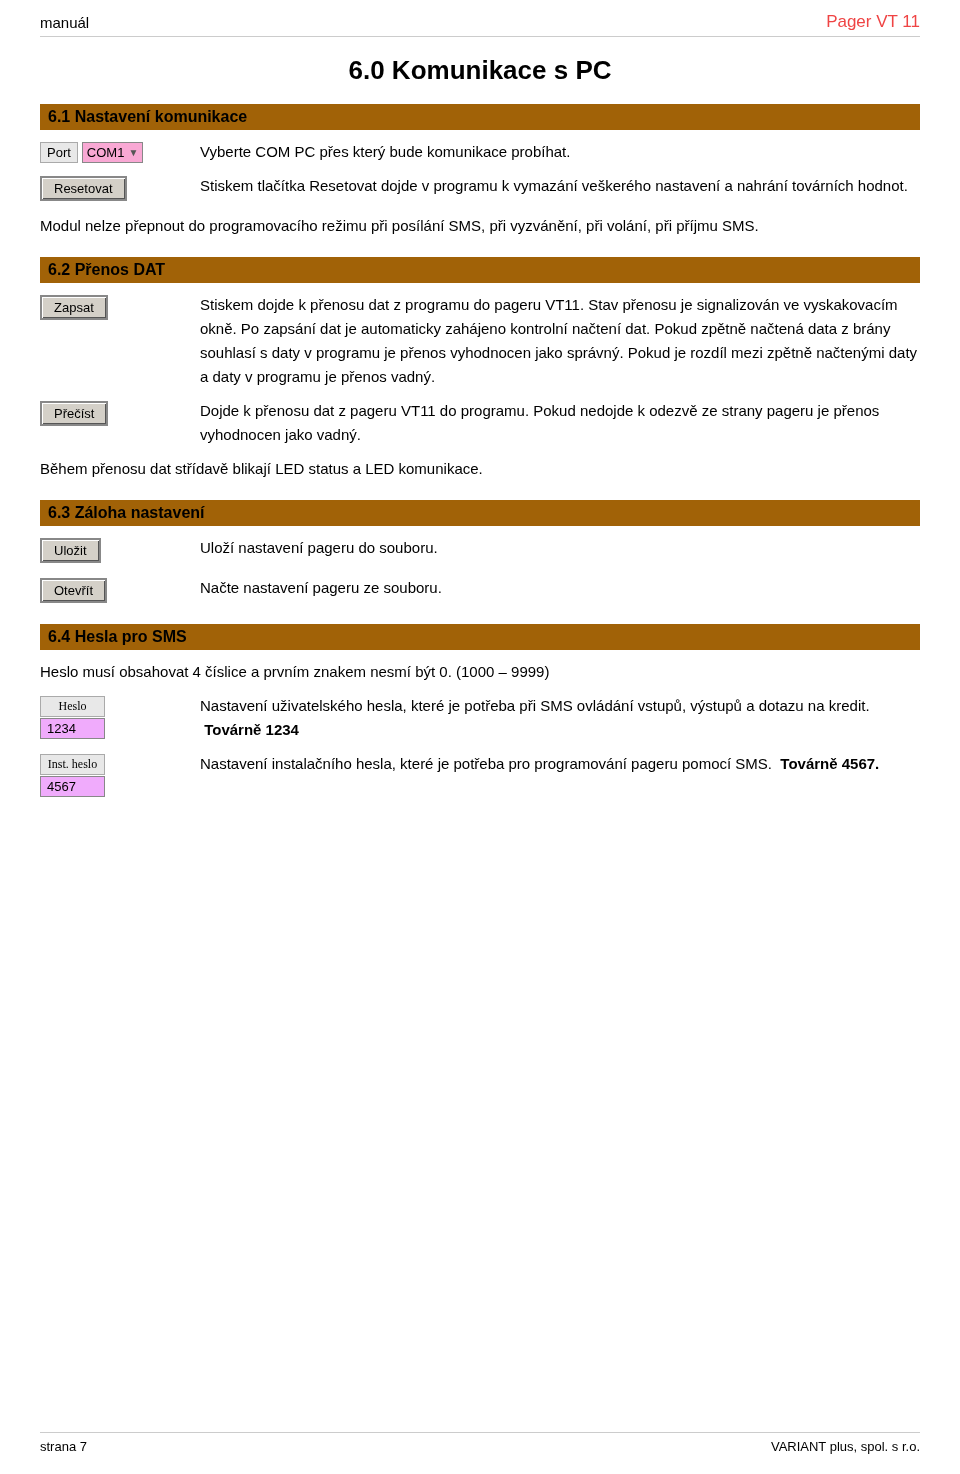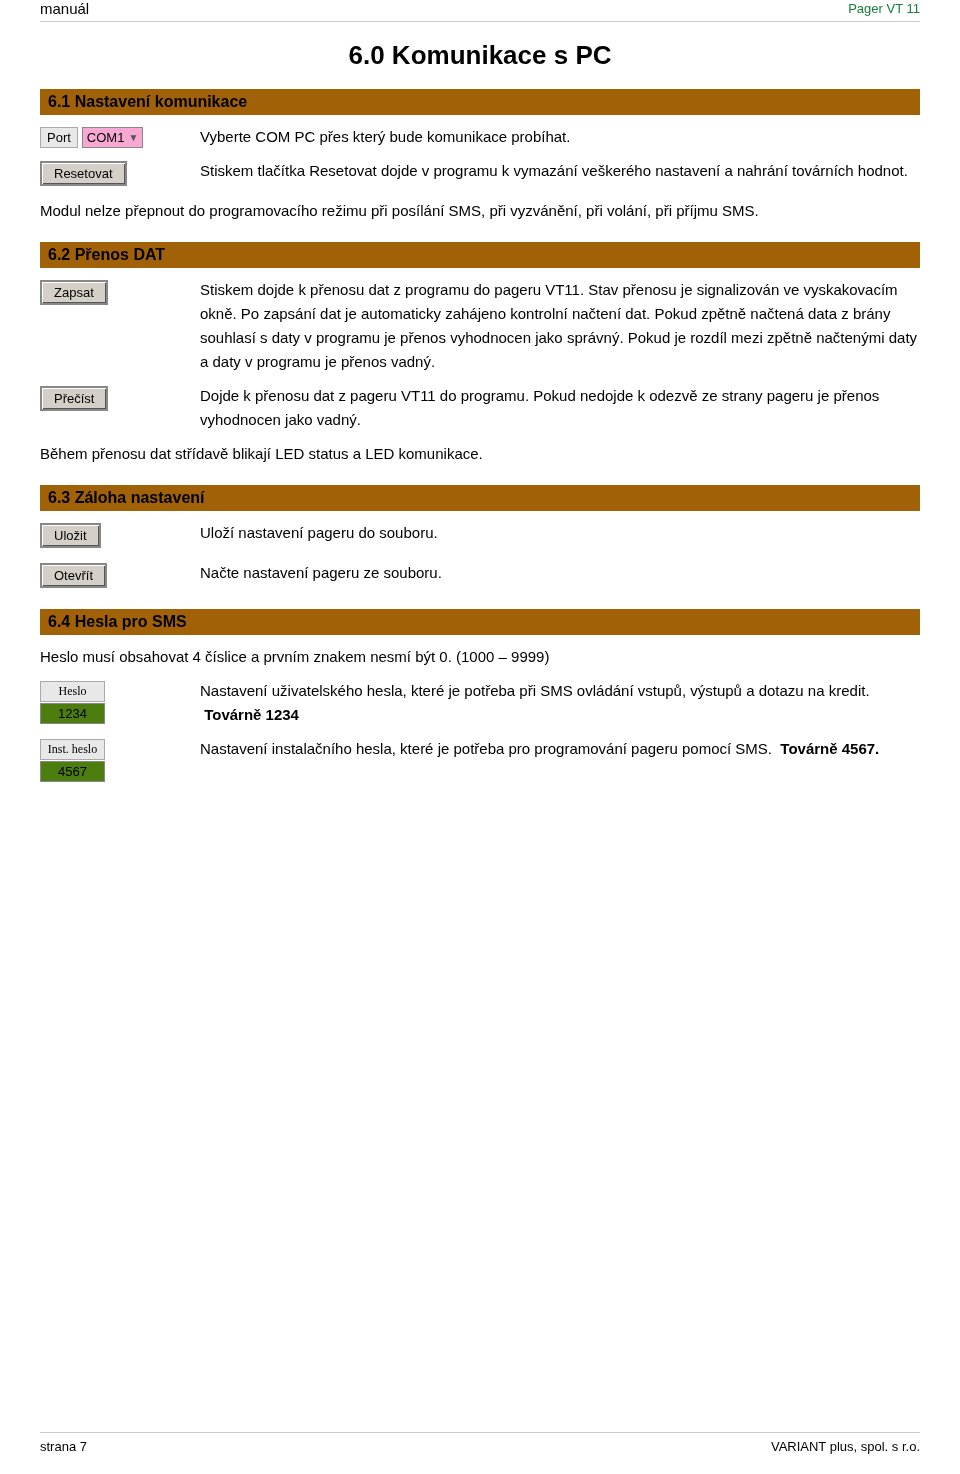--- a/index.html
+++ b/index.html
@@ -10,31 +10,31 @@
       background: #fff;
       width: 960px;
       min-height: 1474px;
       position: relative;
       padding: 0 40px 60px 40px;
     }
     .header-bar {
       display: flex;
       justify-content: space-between;
       align-items: center;
-      padding: 0 0 4px 0;
+      padding: 12px 0 4px 0;
       border-bottom: 1px solid #ccc;
       margin-bottom: 10px;
     }
     .header-bar .manual-title {
       font-size: 15px;
       color: #000;
     }
     .header-bar .pager-title {
-      font-size: 13px;
-      color: #15803d;
+      font-size: 17px;
+      color: #ef4444;
     }
     h1.main-title {
       text-align: center;
       font-size: 26px;
       font-weight: bold;
       margin: 18px 0 18px 0;
       color: #000;
     }
     .section-header {
       background: #a16207;
@@ -112,26 +112,26 @@
       padding: 2px 6px;
       font-size: 12px;
       display: block;
       margin-bottom: 1px;
       min-width: 65px;
       text-align: center;
       font-family: Liberation Serif, serif;
     }
     .value-box {
       border: 1px solid #888;
-      background: #4d7c0f;
+      background: #f0abfc;
       padding: 2px 6px;
       font-size: 13px;
       display: block;
       min-width: 65px;
-      text-align: center;
+      text-align: left;
     }
     .field-group {
       display: flex;
       flex-direction: column;
       align-items: flex-start;
     }
     .footer-bar {
       position: absolute;
       bottom: 20px;
       left: 40px;

